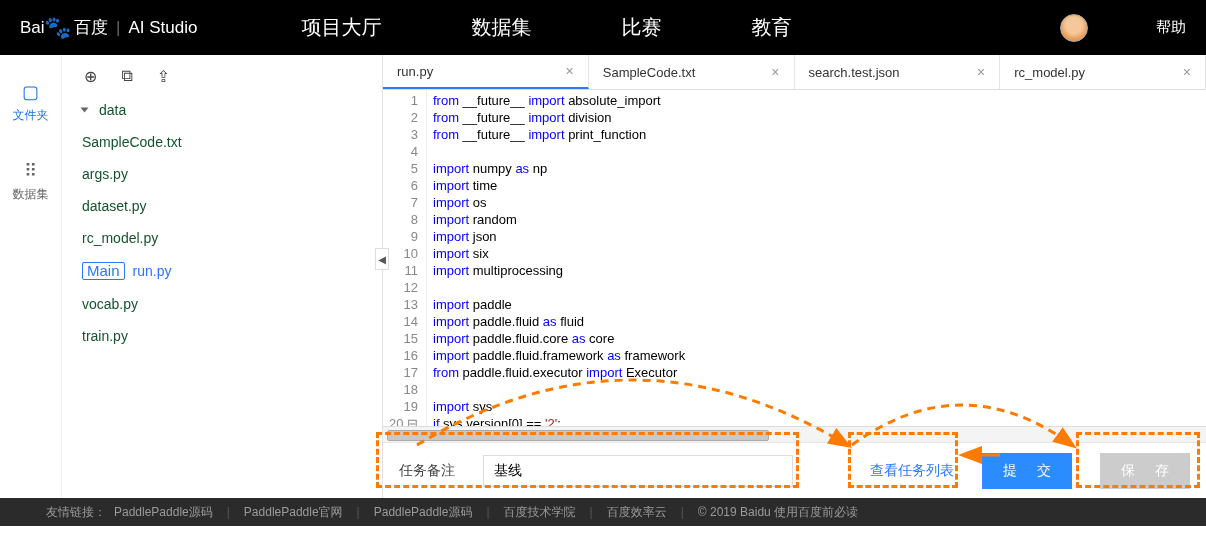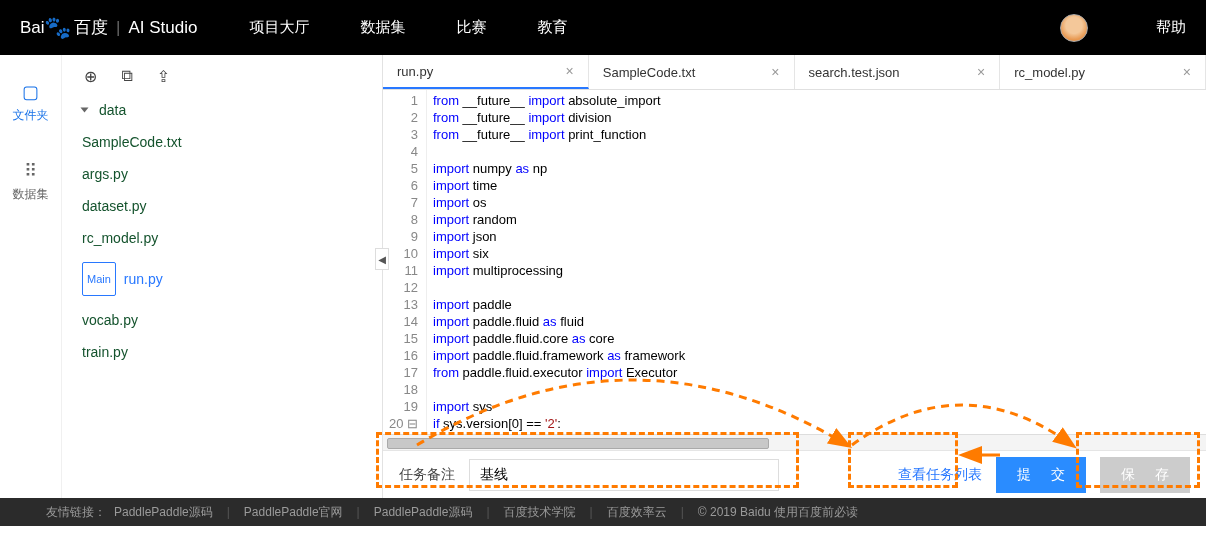--- a/index.html
+++ b/index.html
@@ -1,53 +1,53 @@
 <!DOCTYPE html>
 <html><head>
 <meta charset="utf-8">
 <style>
 *{box-sizing:border-box;margin:0;padding:0;font-family:"Microsoft YaHei",Arial,sans-serif}
 body{width:1206px;height:538px;overflow:hidden;background:#fff;position:relative}
 .topbar{height:55px;background:#000;display:flex;align-items:center;color:#fff;padding:0 20px}
 .logo{display:flex;align-items:center;font-size:17px}
 .logo-paw{font-size:22px;margin-right:2px}
 .logo-sep{margin:0 8px;color:#666}
-.nav{display:flex;margin-left:52px;gap:51px;font-size:15px}
+.nav{display:flex;margin-left:104px;gap:90px;font-size:20px}
 .nav span{cursor:pointer}
 .nav-right{margin-left:auto;display:flex;align-items:center;gap:68px;font-size:15px}
 .avatar{width:28px;height:28px;border-radius:50%;background:radial-gradient(circle at 50% 40%,#f4c89a 40%,#e89850 70%);cursor:pointer;border:1px solid #aaa}
 .middle{display:flex;height:443px;background:#fff}
 .vsidebar{width:62px;border-right:1px solid #f0f0f0;display:flex;flex-direction:column;align-items:center;padding-top:26px;gap:36px}
 .vitem{display:flex;flex-direction:column;align-items:center;font-size:12px;color:#1a73e8;cursor:pointer;gap:4px}
 .vitem.grey{color:#666}
 .vicon{font-size:18px}
 .filepane{width:320px;position:relative}
 .filetool{display:flex;gap:24px;padding:12px 0 8px 22px;color:#444}
 .filetool span{cursor:pointer}
 .filelist{padding:0 14px}
 .frow{padding:8px 6px;font-size:14px;color:#14532d;cursor:pointer;display:flex;align-items:center;gap:8px}
 .frow.folder::before{content:"";display:inline-block;width:0;height:0;border-left:5px solid #666;border-top:4px solid transparent;border-bottom:4px solid transparent;transform:rotate(90deg);margin-right:4px}
 .frow.active{color:#2878ff}
-.badge{border:1px solid #2878ff;border-radius:2px;color:#2878ff;font-size:11px;padding:8px 4px;line-height:16px}
+.badge{border:1px solid #2878ff;border-radius:2px;color:#2878ff;font-size:15px;padding:0 4px;line-height:16px}
 .editor{flex:1;display:flex;flex-direction:column;border-left:1px solid #e2e2e2;position:relative}
 .tabs{display:flex;height:35px;border-bottom:1px solid #e0e0e0;font-size:13px}
 .tab{flex:1;display:flex;align-items:center;justify-content:space-between;padding:0 14px;border-right:1px solid #e5e5e5;cursor:pointer;color:#333}
 .tab.active{border-bottom:2px solid #2878ff}
 .tab .x{color:#999;font-size:14px;cursor:pointer}
 .code{flex:1;display:flex;font-family:Consolas,monospace;font-size:13px;line-height:17px;overflow:hidden;position:relative}
 .gutter{width:44px;text-align:right;color:#888;background:#fff;padding-right:8px;padding-top:2px;border-right:1px solid #eee}
 .gutter div{height:17px}
 .codelines{flex:1;padding-left:6px;padding-top:2px;white-space:pre;color:#000;overflow:auto}
 .codelines .line{height:17px}
 .kw{color:#0000ff}
 .str{color:#a31515}
 .fold{position:absolute;left:375px;top:248px;width:14px;height:22px;background:#fff;border:1px solid #ddd;display:flex;align-items:center;justify-content:center;font-size:10px;color:#555;cursor:pointer}
 .hscroll{height:16px;border-top:1px solid #ddd;background:#f4f4f4;position:relative}
 .hscroll::after{content:"";position:absolute;left:4px;top:3px;width:380px;height:9px;background:#c8c8c8;border:1px solid #aaa;border-radius:2px}
-.bottombar{height:48px;border-top:1px solid #e5e5e5;display:flex;align-items:center;padding:0 16px;gap:14px;font-size:14px;position:relative}
+.bottombar{height:56px;border-top:1px solid #e5e5e5;display:flex;align-items:center;padding:0 16px;gap:28px;font-size:14px;position:relative}
 .bb-label{color:#444}
 .bb-input{width:310px;height:32px;border:1px solid #ddd;padding:0 10px;font-size:14px}
 .bb-link{color:#2878ff;cursor:pointer;margin-left:auto}
 .bb-btn{width:90px;height:36px;display:flex;align-items:center;justify-content:center;color:#fff;font-size:14px;cursor:pointer;letter-spacing:8px;padding-left:8px}
 .bb-save{background:#ccc}
 .bb-submit{background:#2a8cff}
 .footer{height:28px;background:#2b2b2b;color:#9a9a9a;font-size:12px;display:flex;align-items:center;padding:0 46px;gap:8px}
 .footer span{white-space:nowrap}
 .footer .sep{color:#555;margin:0 6px}
 .hl{position:absolute;border:3px dashed #ff7b00;pointer-events:none;z-index:50}

